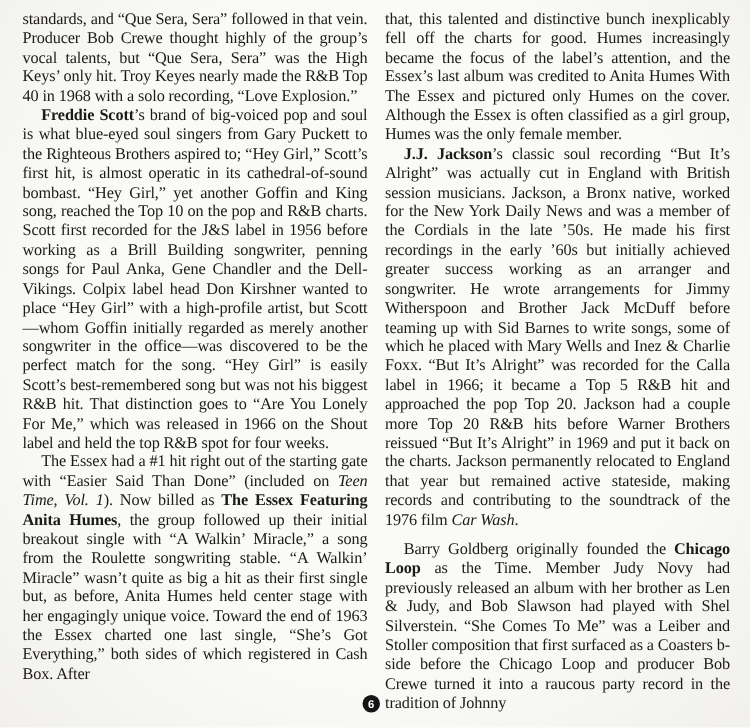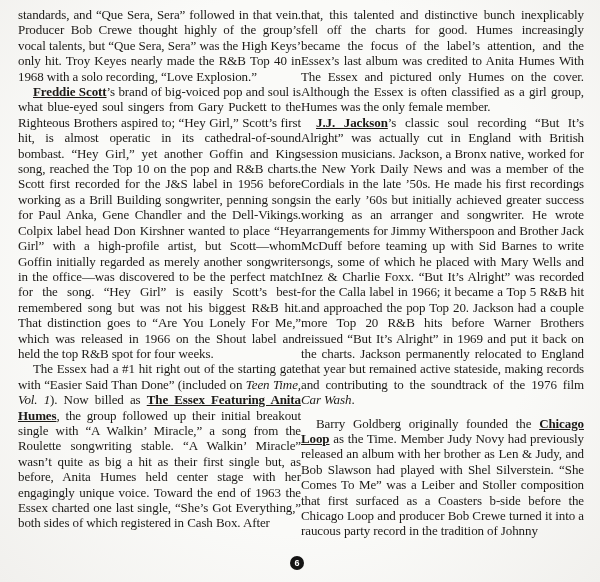--- a/index.html
+++ b/index.html
@@ -18,38 +18,39 @@
     height: 582px;
     font-family: "Liberation Serif", "DejaVu Serif", serif;
     color: #1c1a17;
   }
   .columns {
     position: absolute;
     left: 18px;
     top: 7px;
     width: 566px;
     display: flex;
+    gap: 14px;
   }
   .column {
     flex: 1 1 0;
     font-size: 13px;
     line-height: 15.4px;
     text-align: justify;
     letter-spacing: -0.1px;
   }
   .para {
     margin: 0;
   }
   .para.indent {
     text-indent: 15px;
   }
   .para.gap {
     margin-top: 8px;
   }
-  .run-b { font-weight: 700; text-decoration: underline; }
+  .run-b { font-weight: 700; }
   .run-i { font-style: italic; }
   .page-number-badge {
     position: absolute;
     left: 290px;
     top: 556px;
     width: 14px;
     height: 14px;
     border-radius: 50%;
     background: #141414;
     color: #ffffff;

